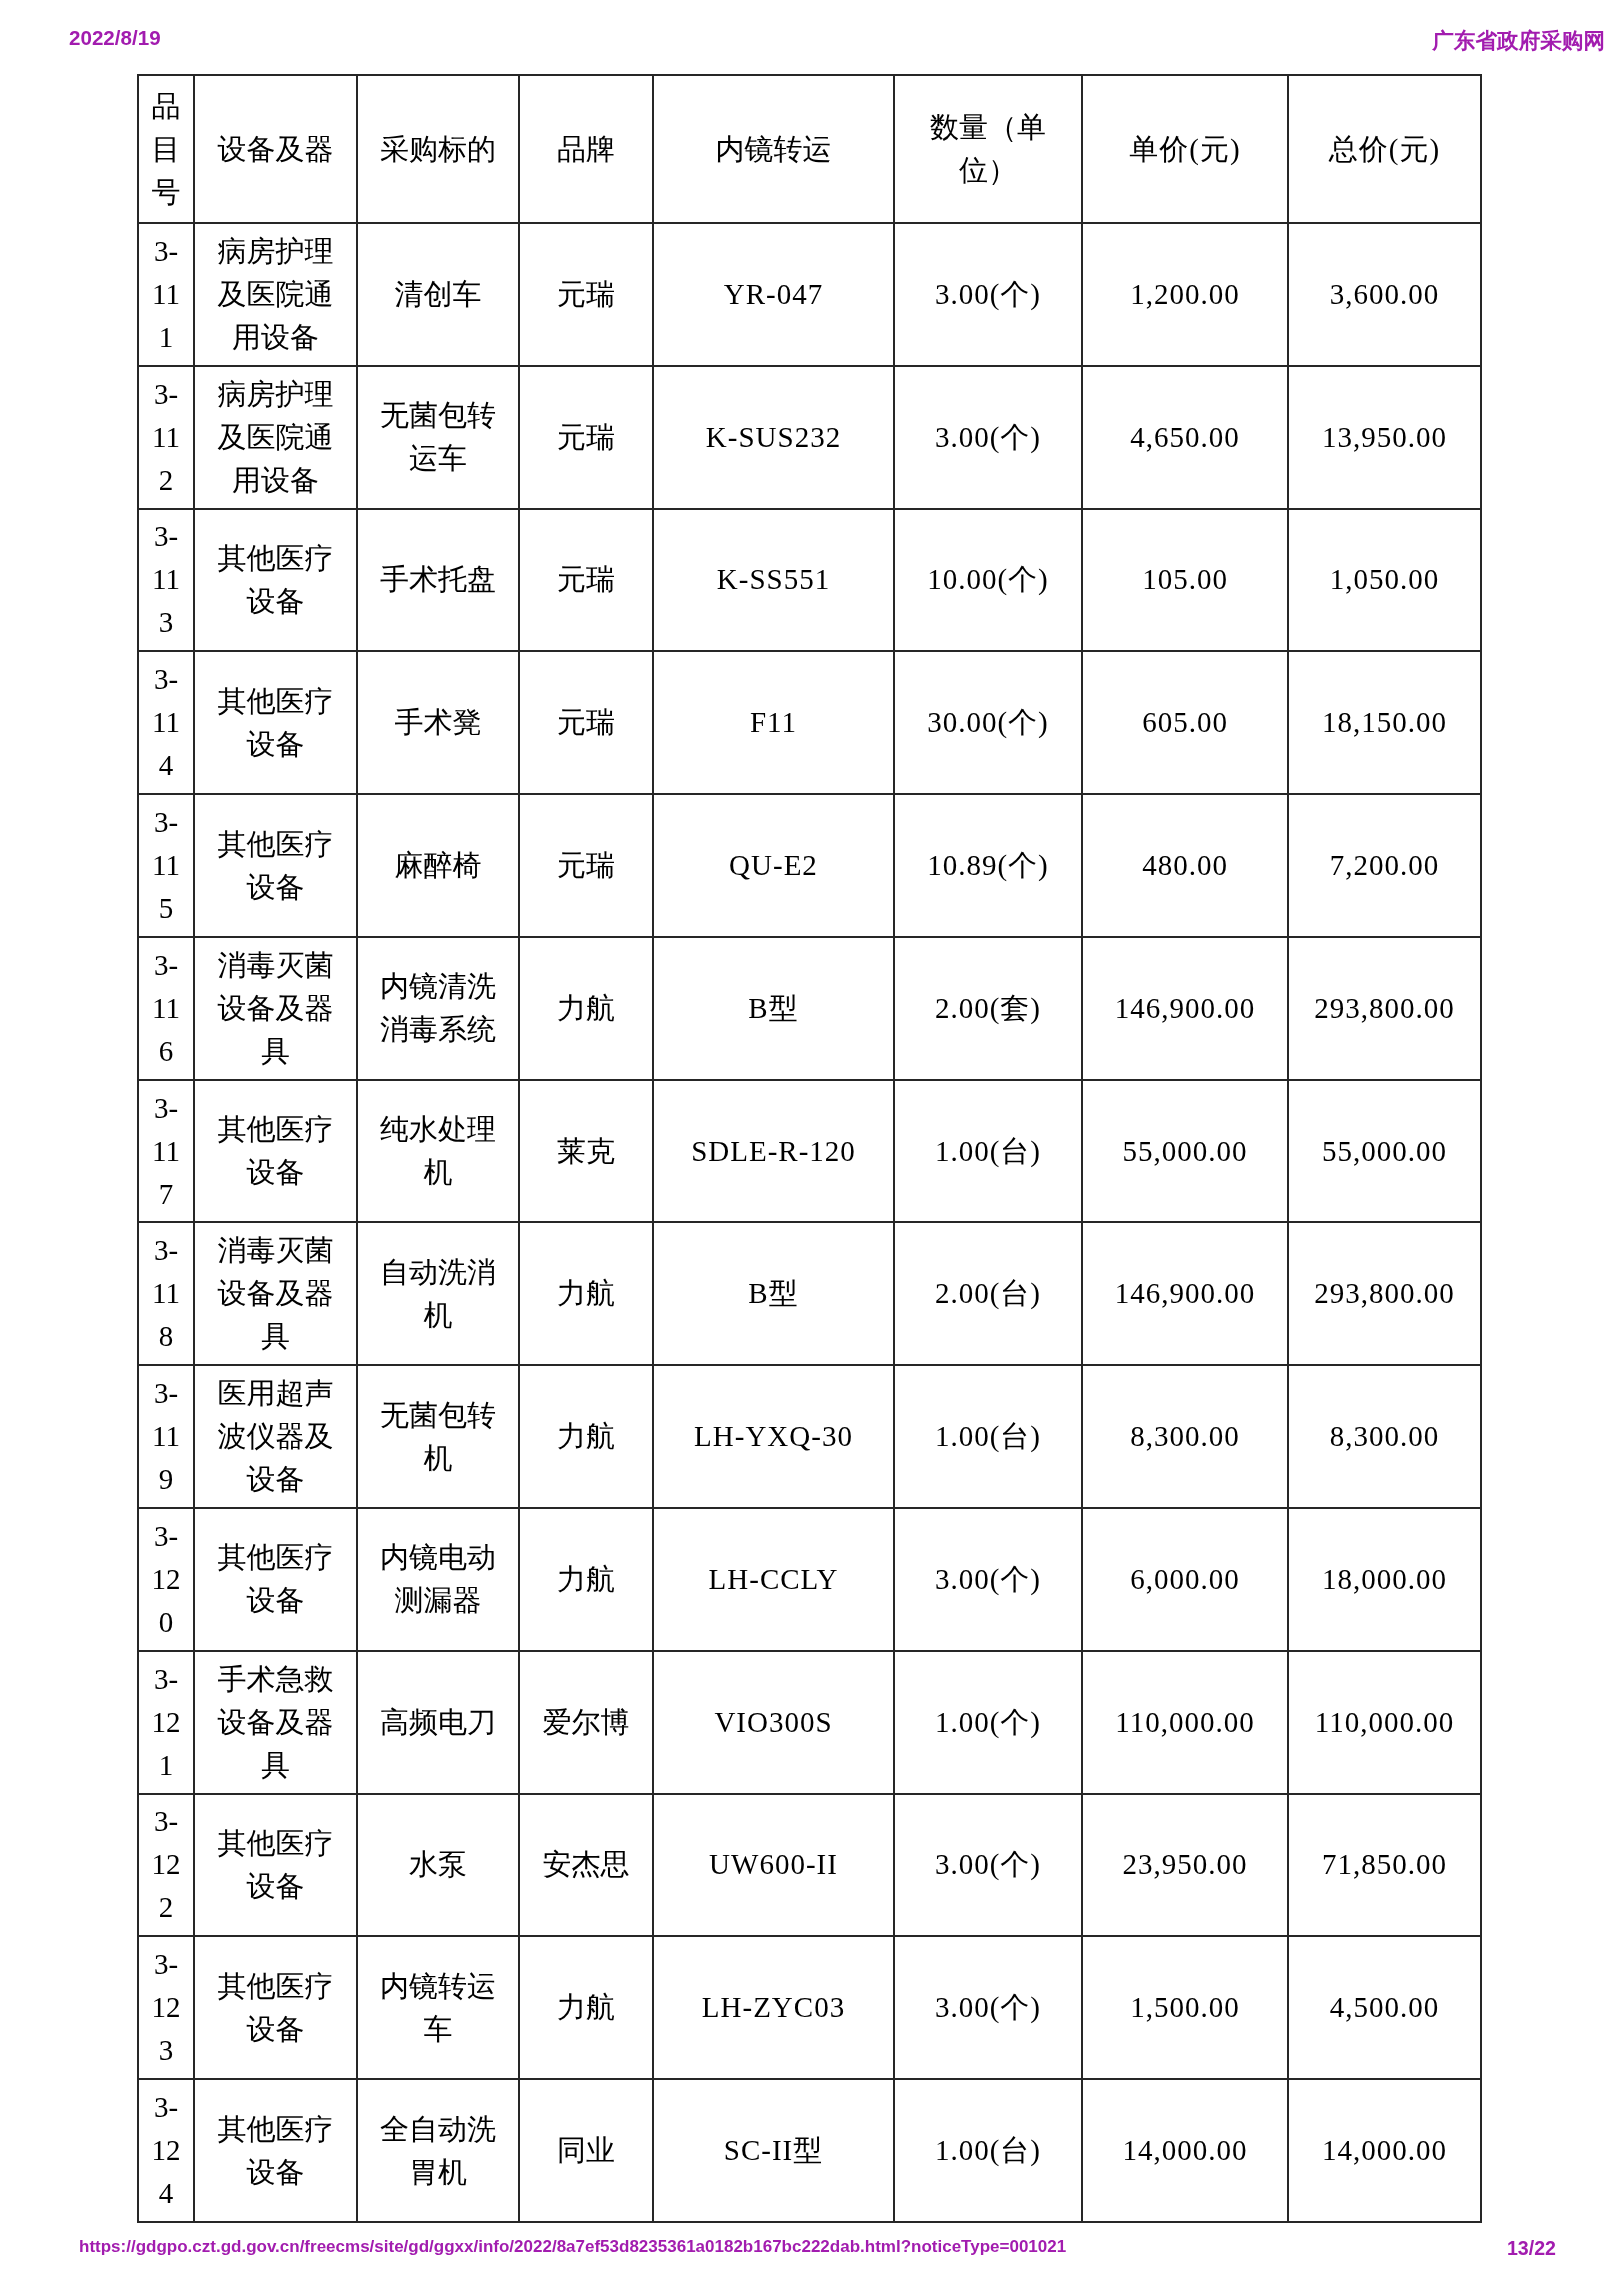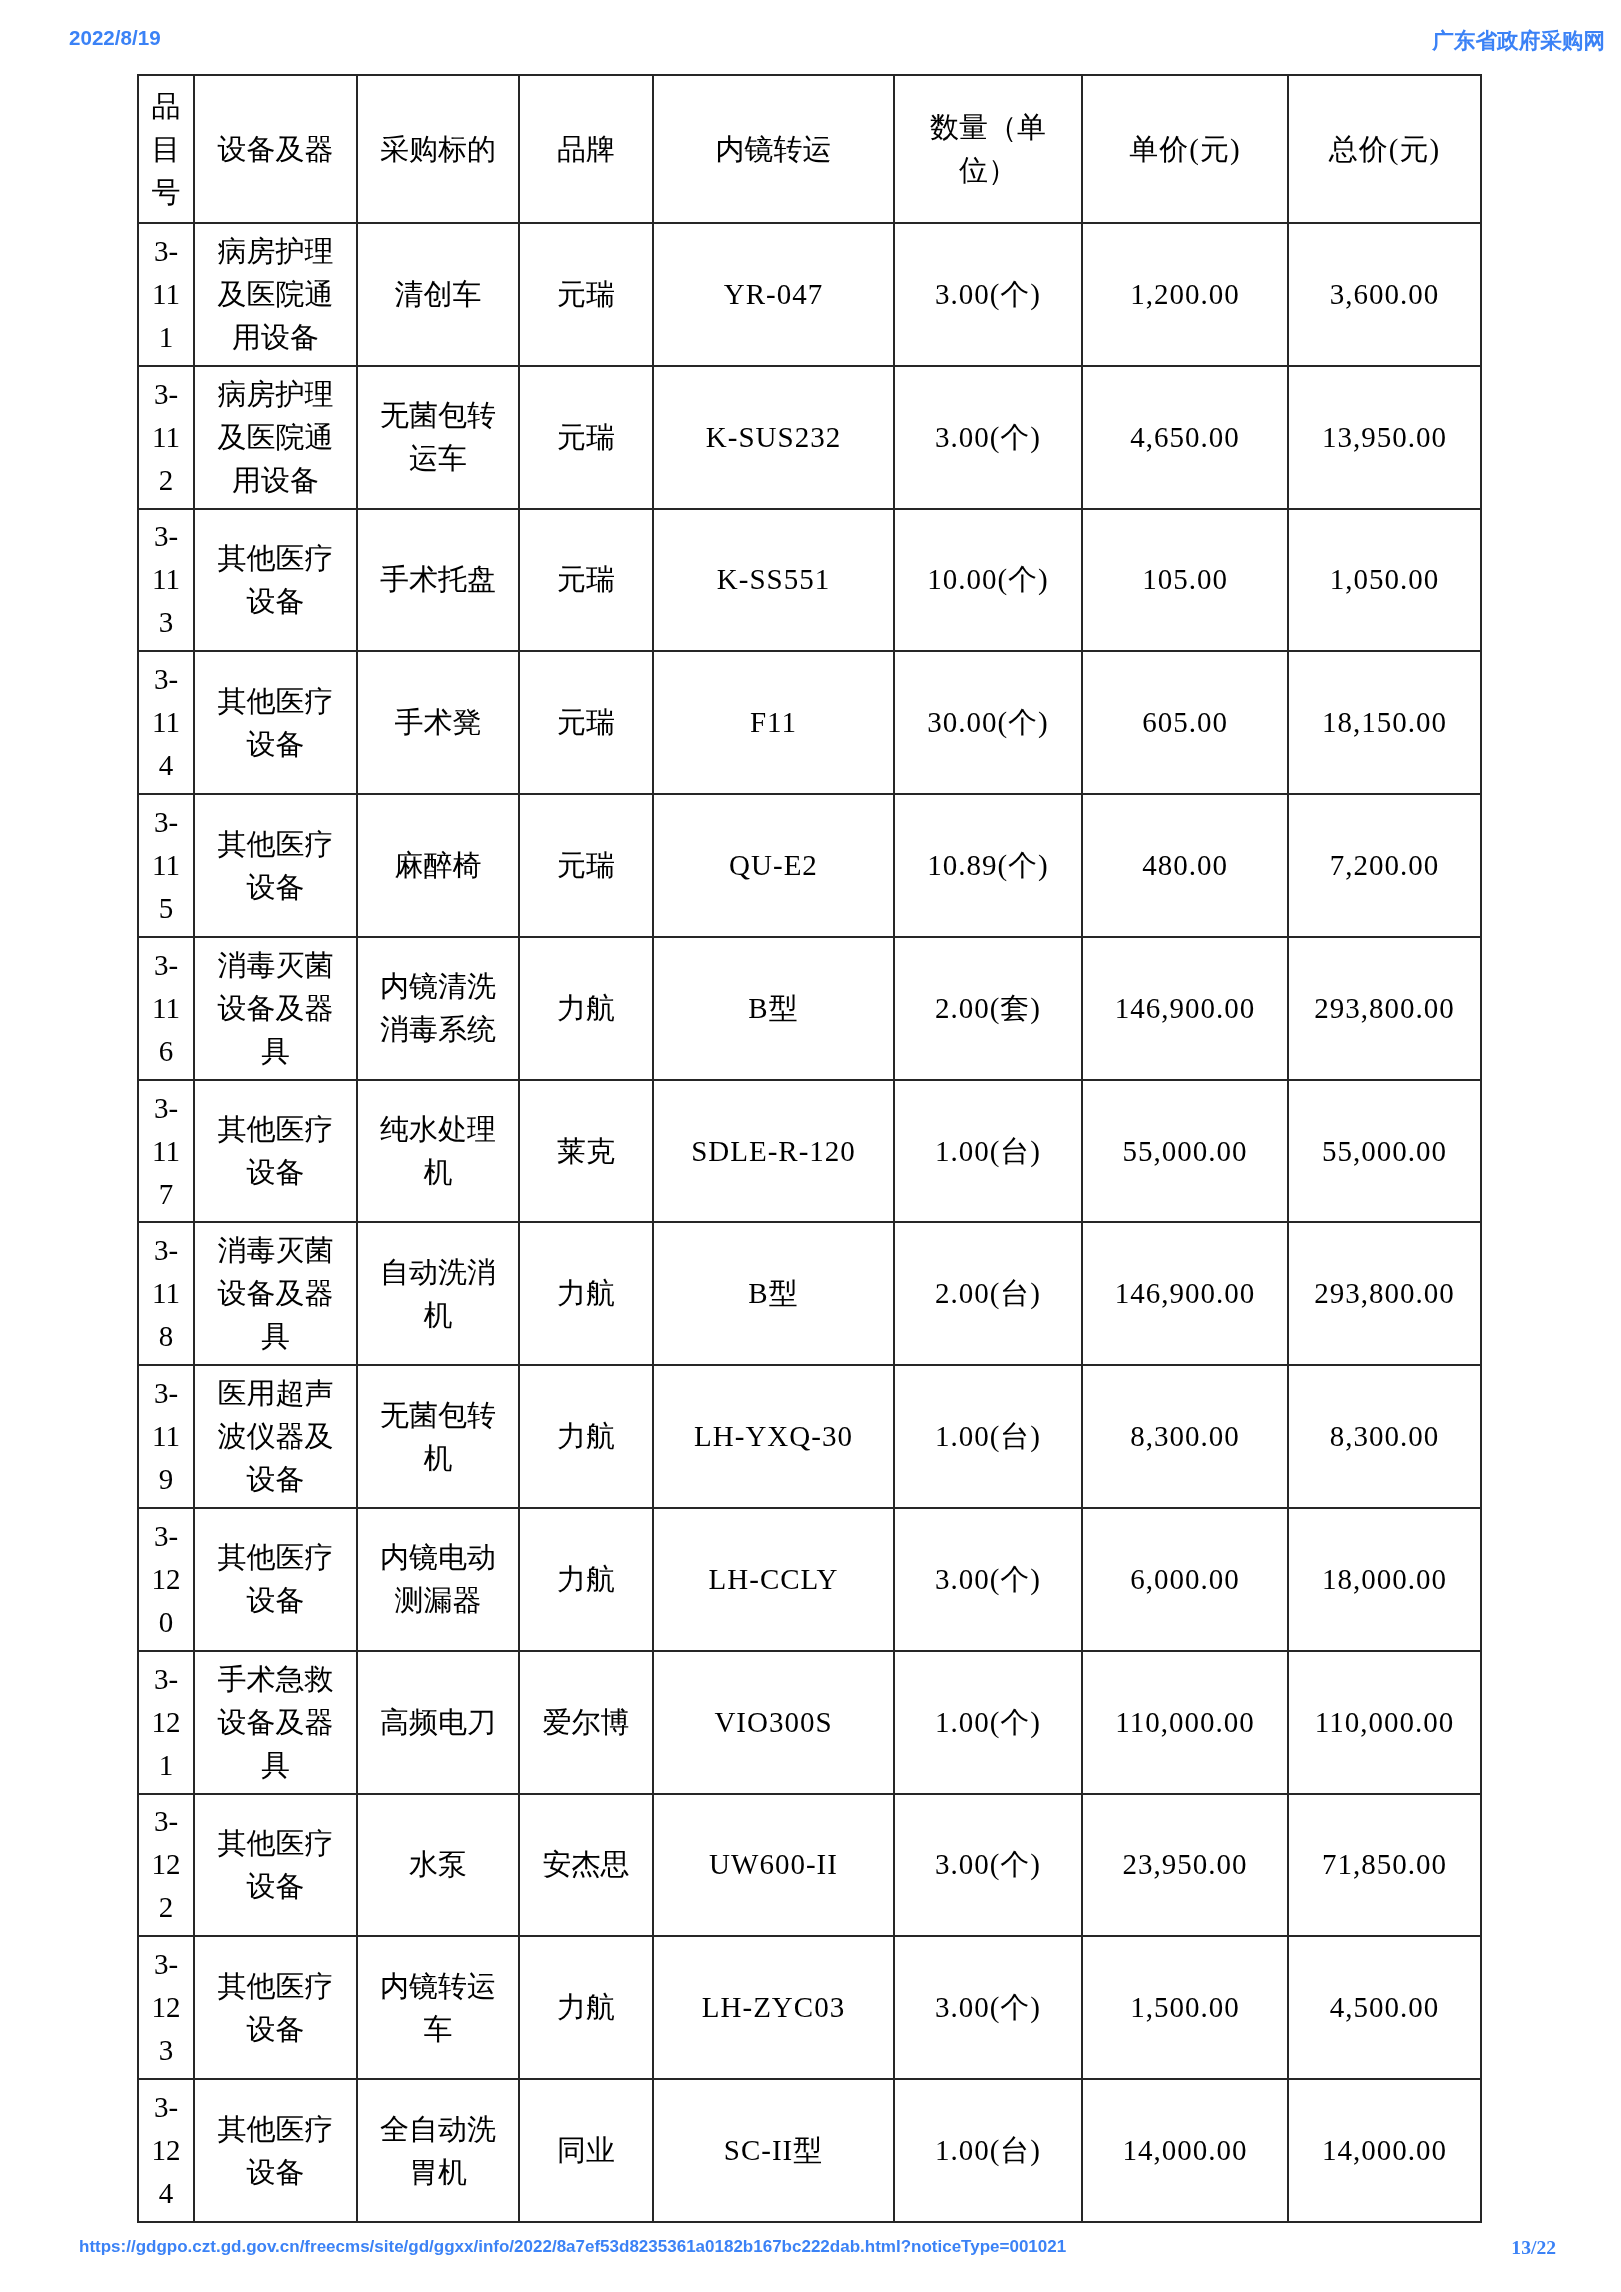--- a/index.html
+++ b/index.html
@@ -4,26 +4,26 @@
 <style>
   html,body{margin:0;padding:0;}
   body{
     width:1621px;height:2293px;position:relative;background:#ffffff;
     font-family:"Liberation Serif","DejaVu Serif",serif;color:#000;
     overflow:hidden;
   }
   
   .chrome{
     font-family:"Liberation Sans","DejaVu Sans",sans-serif;
-    font-weight:bold;color:#3b82f6;white-space:nowrap;
+    font-weight:bold;color:#a21caf;white-space:nowrap;
   }
   .hdr-date{position:absolute;left:69px;top:25.5px;font-size:20.6px;}
   .hdr-title{position:absolute;left:0;right:16px;top:25.5px;text-align:right;font-size:21.6px;}
   .ftr-url{position:absolute;left:79px;top:2237px;font-size:17px;}
-  .ftr-page{position:absolute;right:65px;top:2237px;font-size:19.6px;font-family:Liberation Serif, serif;}
+  .ftr-page{position:absolute;right:65px;top:2237px;font-size:19.6px;}
 
   
   table.proc{
     position:absolute;left:137px;top:74px;width:1343px;
     border-collapse:collapse;table-layout:fixed;
   }
   table.proc col.c1{width:56px;}
   table.proc col.c2{width:163px;}
   table.proc col.c3{width:162px;}
   table.proc col.c4{width:134px;}

